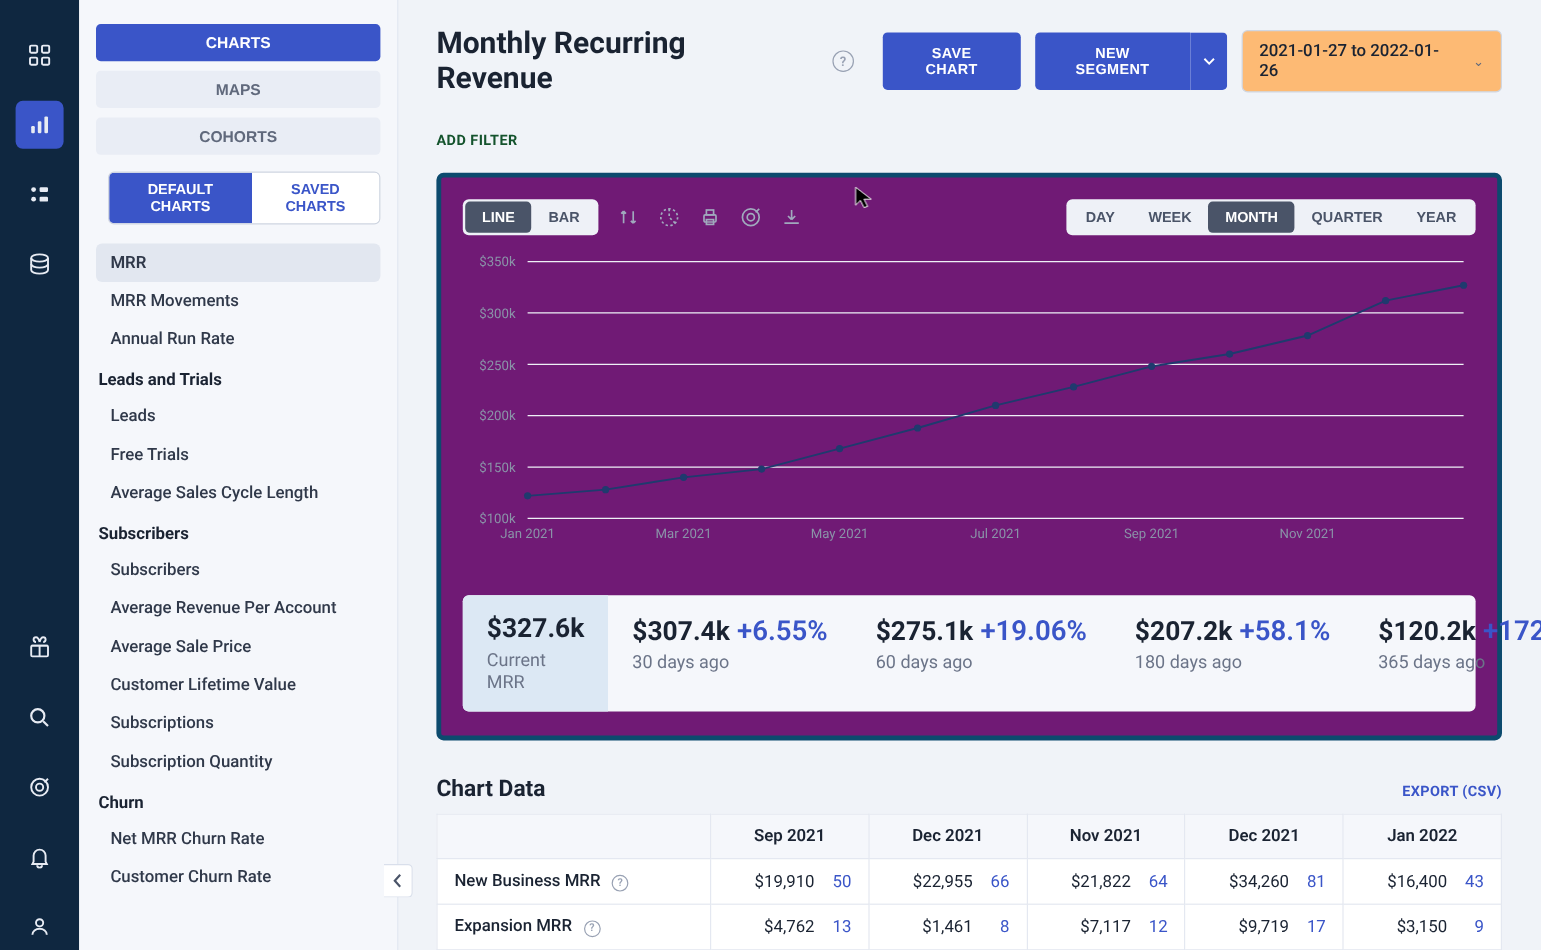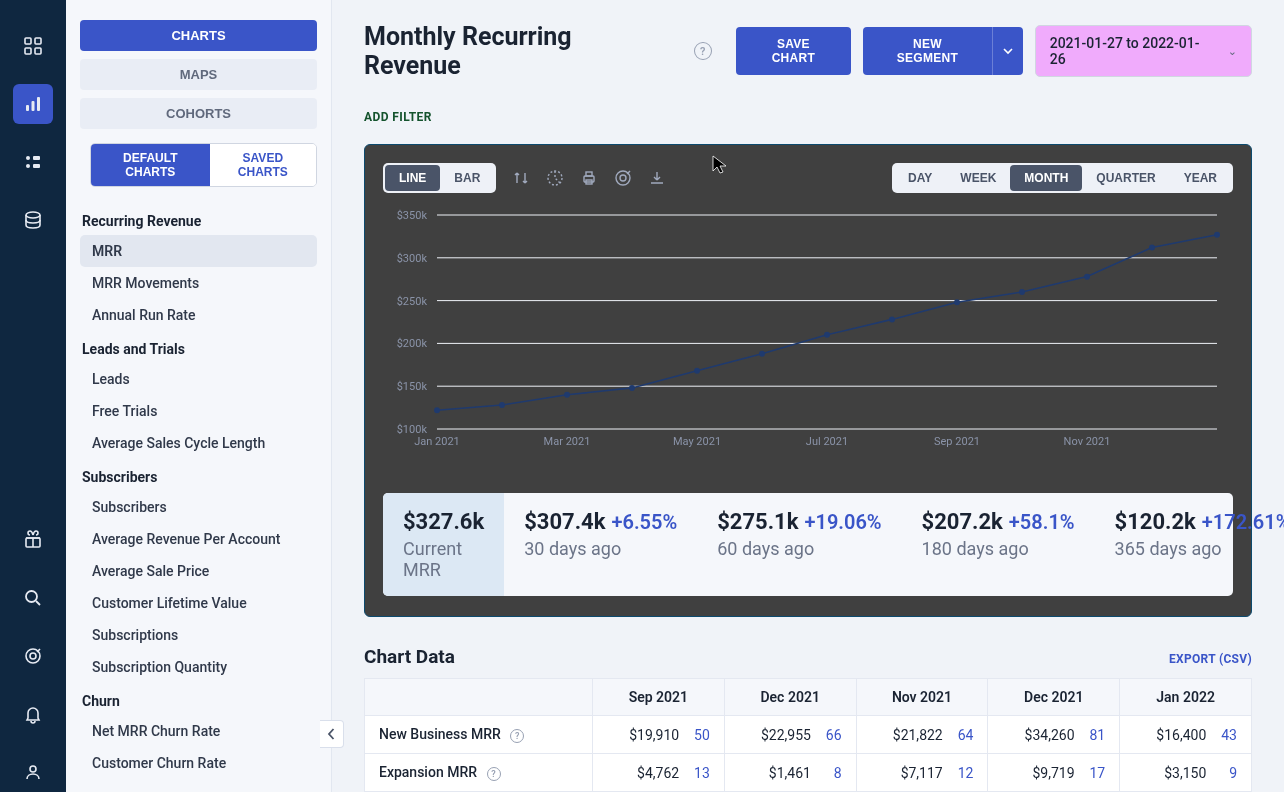--- a/index.html
+++ b/index.html
@@ -29,46 +29,46 @@
 .main { flex: 1; padding: 22px 32px; overflow-y: auto; }
 .header { display: flex; align-items: center; gap: 12px; margin-bottom: 14px; }
 .page-title { font-size: 25px; font-weight: 700; color: #1a2332; display: flex; align-items: center; gap: 22px; }
 .help-circle { width: 18px; height: 18px; border: 1.5px solid #98a1b3; border-radius: 50%; display: inline-flex; align-items: center; justify-content: center; font-size: 11px; color: #98a1b3; font-weight: 600; }
 .header-spacer { flex: 1; }
 .btn { font-size: 12px; font-weight: 700; padding: 10px 18px; border: none; border-radius: 4px; cursor: pointer; letter-spacing: 0.3px; }
 .btn-primary { background: #3a55c8; color: #fff; }
 .btn-split { display: flex; }
 .btn-split .btn { border-radius: 4px 0 0 4px; }
 .btn-split .drop { background: #3a55c8; color: #fff; border-left: 1px solid rgba(255,255,255,0.25); padding: 10px 10px; border-radius: 0 4px 4px 0; display: flex; align-items: center; cursor: pointer; }
-.date-btn { background: #f0abfc; border: 1px solid #d0d6e1; font-size: 14px; font-weight: 500; color: #1a2332; padding: 9px 14px; border-radius: 5px; display: flex; align-items: center; gap: 14px; cursor: pointer; }
+.date-btn { background: #fdba74; border: 1px solid #d0d6e1; font-size: 14px; font-weight: 500; color: #1a2332; padding: 9px 14px; border-radius: 5px; display: flex; align-items: center; gap: 14px; cursor: pointer; }
 .chev { font-size: 11px; color: #60697c; }
 
 .add-filter { font-size: 12px; font-weight: 700; color: #14532d; letter-spacing: 0.4px; margin: 16px 0 20px; cursor: pointer; display: inline-block; }
 
-.card { background: #404040; border: 1px solid #0c4a6e; border-radius: 6px; padding: 18px 18px 20px; }
+.card { background: #701a75; border: 4px solid #0c4a6e; border-radius: 6px; padding: 18px 18px 20px; }
 .card-toolbar { display: flex; align-items: center; gap: 16px; margin-bottom: 16px; }
 .toggle-group { display: inline-flex; background: #eef1f7; border-radius: 5px; padding: 2px; }
 .toggle-group.right { margin-left: auto; }
 .tog-btn { font-size: 12px; font-weight: 700; padding: 6px 14px; border: none; background: transparent; color: #4a5468; border-radius: 4px; cursor: pointer; }
 .tog-btn.active { background: #4a5468; color: #fff; }
 .tool-icons { display: flex; gap: 16px; color: #a0a9bd; }
 .tool-icons span { cursor: pointer; display: flex; align-items: center; }
 .cursor { position: absolute; left: 712px; top: 155px; pointer-events: none; }
 
 .chart-wrap { position: relative; height: 260px; margin: 6px 0 0 4px; }
 .chart-wrap svg { display: block; }
 .y-label { position: absolute; font-size: 11px; color: #8a93a8; text-align: right; width: 40px; }
 .x-label { position: absolute; font-size: 11px; color: #8a93a8; transform: translateX(-50%); }
 
 .compare-strip { display: flex; background: #f5f7fb; border-radius: 5px; margin-top: 24px; }
 .compare-cell { flex: 1; padding: 16px 20px; }
 .compare-cell.first { background: #dce8f4; border-radius: 5px 0 0 5px; }
 .cmp-val { font-size: 22px; font-weight: 700; color: #1a2332; }
-.cmp-pct { font-size: 20px; font-weight: 600; color: #3a55c8; margin-left: 6px; }
-.cmp-sub { font-size: 18px; color: #6b7488; margin-top: 4px; }
+.cmp-pct { font-size: 23px; font-weight: 600; color: #3a55c8; margin-left: 6px; }
+.cmp-sub { font-size: 15px; color: #6b7488; margin-top: 4px; }
 
 .section-head { display: flex; align-items: baseline; margin: 28px 0 10px; }
 .section-title { font-size: 19px; font-weight: 700; color: #1a2332; }
 .export { margin-left: auto; font-size: 12px; font-weight: 700; color: #3a55c8; letter-spacing: 0.3px; cursor: pointer; }
 
 table { width: 100%; border-collapse: collapse; background: #fff; border: 1px solid #e4e8f1; font-size: 14px; }
 th, td { border: 1px solid #e4e8f1; padding: 10px 14px; }
 th { background: #f5f7fb; font-weight: 600; color: #1a2332; text-align: center; }
 th:first-child { text-align: left; }
 td.metric { text-align: left; font-weight: 500; }
@@ -150,21 +150,20 @@
     <div class="seg-row">
       <button class="seg-btn active">CHARTS</button>
       <button class="seg-btn">MAPS</button>
       <button class="seg-btn">COHORTS</button>
     </div>
     <div class="pill-row">
       <button class="pill active">DEFAULT CHARTS</button>
       <button class="pill">SAVED CHARTS</button>
     </div>
     <div id="nav-groups">
-        <div class="group-title">Recurring Revenue</div>
         <div class="nav-item active">MRR</div>
         <div class="nav-item">MRR Movements</div>
         <div class="nav-item">Annual Run Rate</div>
         <div class="group-title">Leads and Trials</div>
         <div class="nav-item">Leads</div>
         <div class="nav-item">Free Trials</div>
         <div class="nav-item">Average Sales Cycle Length</div>
         <div class="group-title">Subscribers</div>
         <div class="nav-item">Subscribers</div>
         <div class="nav-item">Average Revenue Per Account</div>

